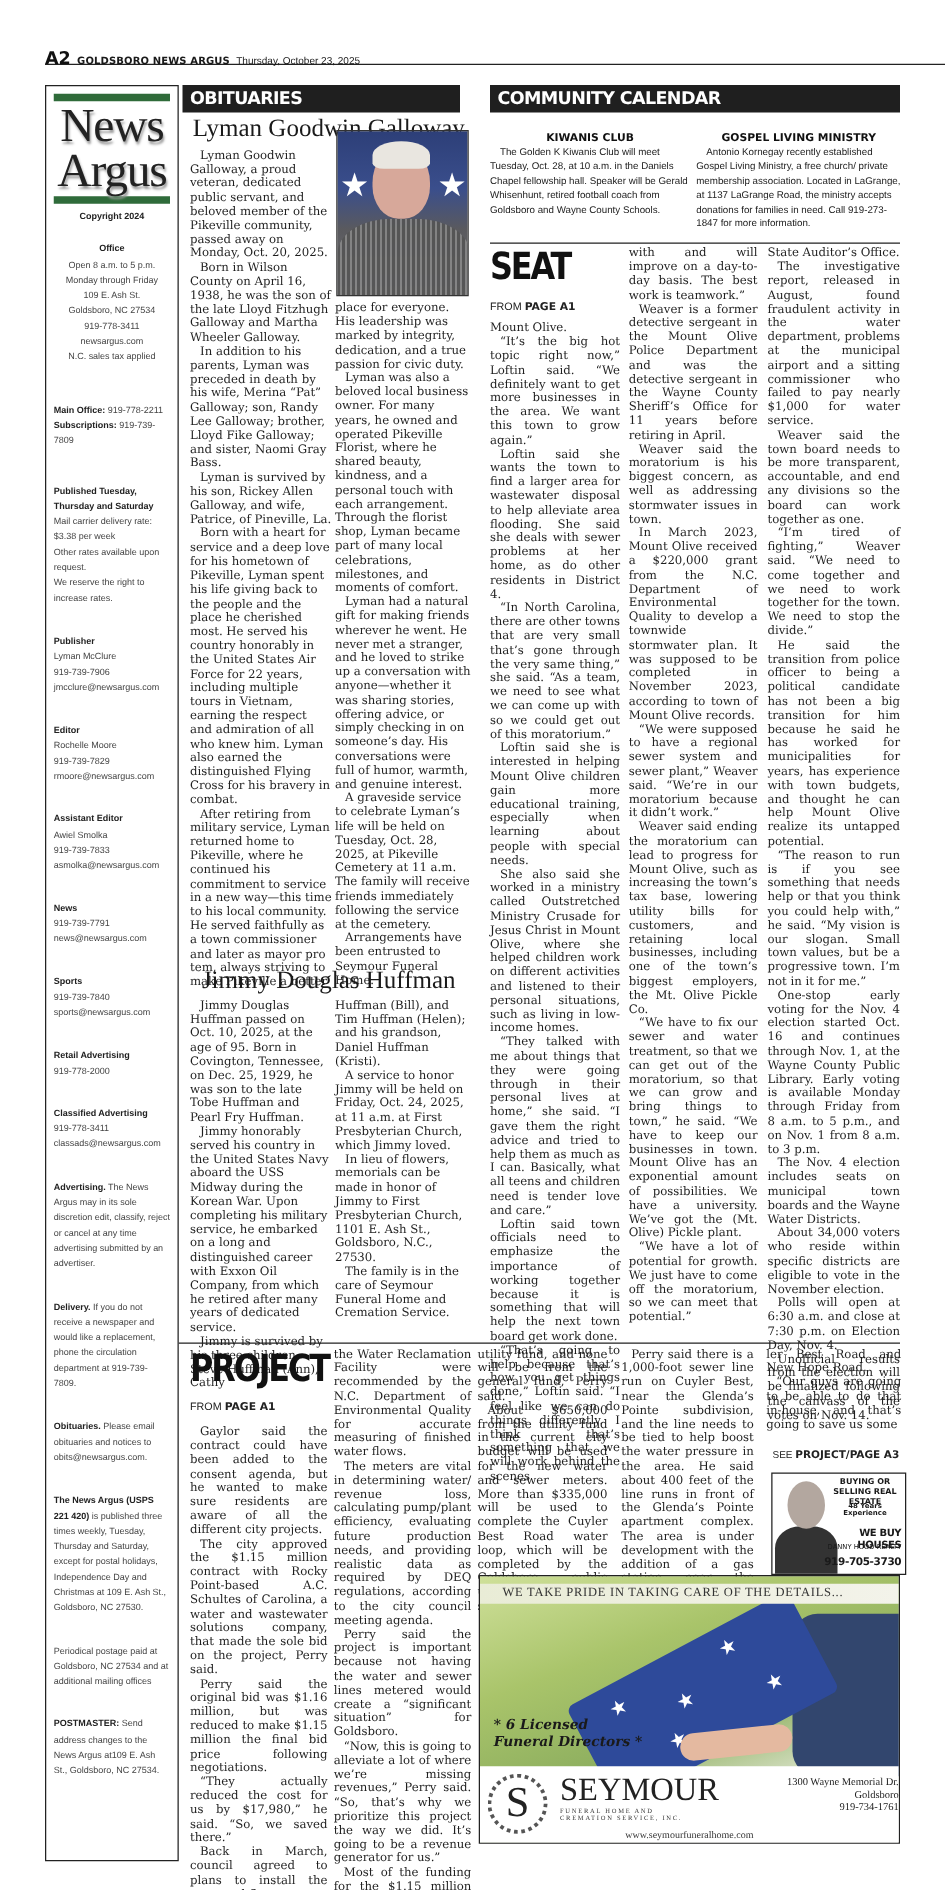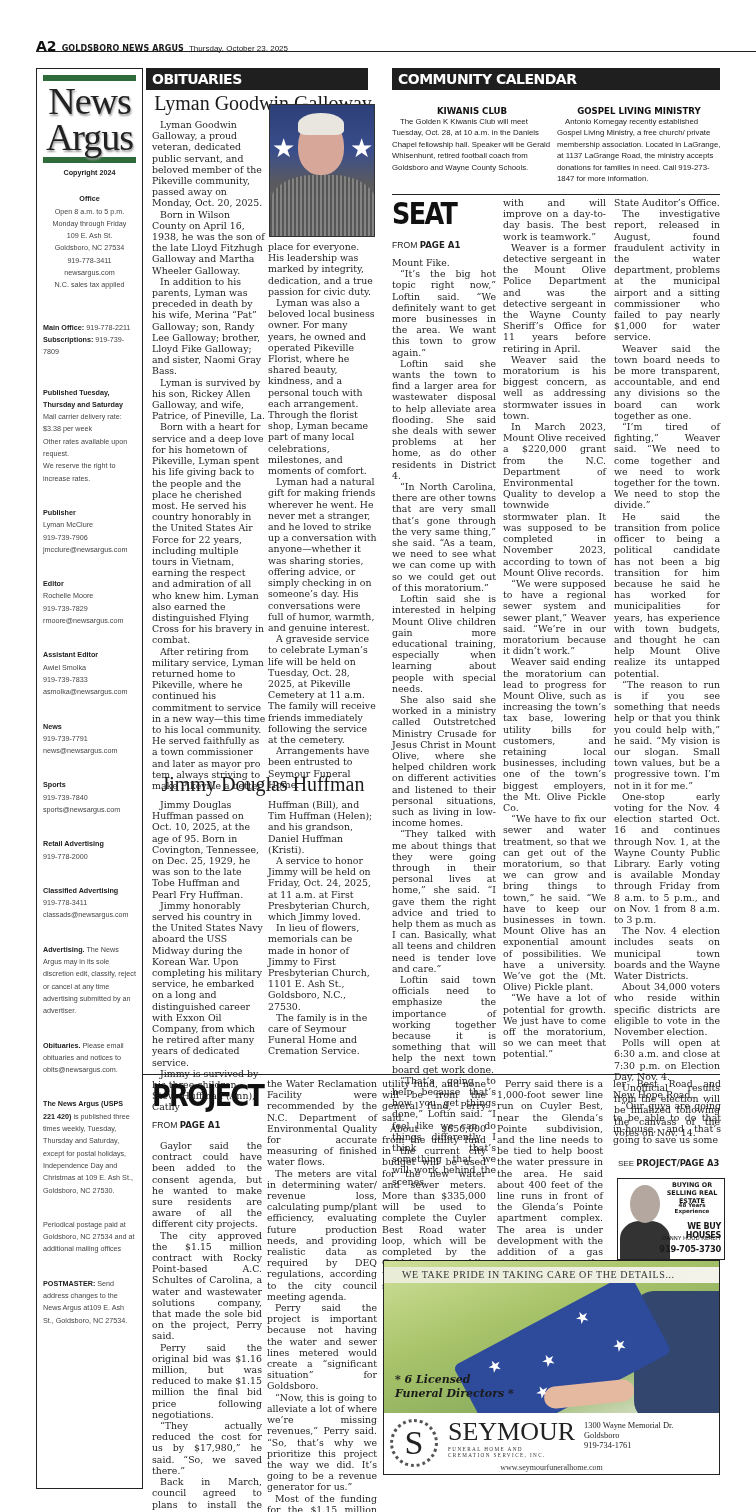--- a/index.html
+++ b/index.html
@@ -66,21 +66,21 @@
   .ad .flag { position: absolute; left: 90px; top: 100px; width: 200px; height: 90px; background: #2e4a9a; transform: rotate(-28deg); transform-origin: left; border-radius: 6px; }
   .ad .flag span { position: absolute; color: #fff; font-size: 16px; }
   .ad .sleeve { position: absolute; left: 250px; top: 30px; width: 100px; height: 130px; background: #32466e; border-radius: 20px 0 0 20px; }
   .ad .hand { position: absolute; left: 160px; top: 122px; width: 90px; height: 22px; background: #e4b9a0; border-radius: 12px; transform: rotate(-6deg); }
   .ad .svcs { position: absolute; left: 11px; top: 28px; font-family: "DejaVu Serif", serif; font-weight: bold; font-size: 11.2px; line-height: 14px; color: #1e2d1a; }
   .ad .lic { position: absolute; left: 11px; top: 112px; font-family: "DejaVu Serif", serif; font-weight: bold; font-style: italic; font-size: 11px; line-height: 14px; color: #1a1a1a; }
   .ad .foot { position: absolute; left: 0; top: 152px; width: 100%; height: 63px; background: #fff; }
   .ad .slogo { position: absolute; left: 6px; top: 6px; width: 48px; height: 48px; border-radius: 50%; border: 3px dotted #555; font-family: "Liberation Serif", serif; font-size: 34px; line-height: 42px; text-align: center; color: #222; }
   .ad .sname { position: absolute; left: 64px; top: 6px; font-family: "Liberation Serif", serif; font-size: 26px; letter-spacing: 0px; color: #222; line-height: 26px; }
   .ad .ssub { position: absolute; left: 64px; top: 33px; font-family: "Liberation Serif", serif; font-size: 5.2px; letter-spacing: 1.4px; line-height: 6px; color: #333; }
-  .ad .addr { position: absolute; left: 200px; top: 8px; width: 135px; font-family: "Liberation Serif", serif; font-size: 8.4px; line-height: 10px; text-align: left; color: #222; }
+  .ad .addr { position: absolute; left: 200px; top: 8px; width: 135px; font-family: "Liberation Serif", serif; font-size: 8.4px; line-height: 10px; text-align: right; color: #222; }
   .ad .www { position: absolute; left: 0; top: 50px; width: 100%; font-family: "Liberation Serif", serif; font-size: 8px; text-align: center; color: #333; }
 </style>
 </head>
 <body>
 
 <div class="masthead">
   <span class="pg">A2</span>
   <span class="paper">GOLDSBORO NEWS ARGUS</span>
   <span class="date">Thursday, October 23, 2025</span>
 </div>
@@ -147,20 +147,23 @@
   </div>
   <div class="sb-block">
     <div class="sb-head">Classified Advertising</div>
     <div>919-778-3411</div>
     <div>classads@newsargus.com</div>
   </div>
   <div class="sb-block">
     <b>Advertising.</b> <span>The News Argus may in its sole discretion edit, classify, reject or cancel at any time advertising submitted by an advertiser.</span>
   </div>
   <div class="sb-block">
+    <b>Delivery.</b> <span>If you do not receive a newspaper and would like a replacement, phone the circulation department at 919-739-7809.</span>
+  </div>
+  <div class="sb-block">
     <b>Obituaries.</b> <span>Please email obituaries and notices to obits@newsargus.com.</span>
   </div>
   <div class="sb-block">
     <b>The News Argus (USPS 221 420)</b> <span>is published three times weekly, Tuesday, Thursday and Saturday, except for postal holidays, Independence Day and Christmas at 109 E. Ash St., Goldsboro, NC 27530.</span>
   </div>
   <div class="sb-block">Periodical postage paid at Goldsboro, NC 27534 and at additional mailing offices</div>
   <div class="sb-block">
     <b>POSTMASTER:</b> <span>Send address changes to the News Argus at109 E. Ash St., Goldsboro, NC 27534.</span>
   </div>
 </div>
@@ -223,21 +226,21 @@
 </div>
 
 <div class="rule" style="left:392px; top:194px; width:328px;"></div>
 
 <div class="big-kicker" style="left:392px; top:196px;">SEAT</div>
 <div class="from" style="left:392px; top:240px;">
   <span>FROM</span> <b>PAGE A1</b>
 </div>
 
 <div class="col just" style="left:392px; top:257px; width:104px;">
-  <p style="text-indent:0">Mount Fike.</p>
+  <p style="text-indent:0">Mount Olive.</p>
   <p>“It’s the big hot topic right now,” Loftin said. “We definitely want to get more businesses in the area. We want this town to grow again.”</p>
   <p>Loftin said she wants the town to find a larger area for wastewater disposal to help alleviate area flooding. She said she deals with sewer problems at her home, as do other residents in District 4.</p>
   <p>“In North Carolina, there are other towns that are very small that’s gone through the very same thing,” she said. “As a team, we need to see what we can come up with so we could get out of this moratorium.”</p>
   <p>Loftin said she is interested in helping Mount Olive children gain more educational training, especially when learning about people with special needs.</p>
   <p>She also said she worked in a ministry called Outstretched Ministry Crusade for Jesus Christ in Mount Olive, where she helped children work on different activities and listened to their personal situations, such as living in low-income homes.</p>
   <p>“They talked with me about things that they were going through in their personal lives at home,” she said. “I gave them the right advice and tried to help them as much as I can. Basically, what all teens and children need is tender love and care.”</p>
   <p>Loftin said town officials need to emphasize the importance of working together because it is something that will help the next town board get work done.</p>
   <p>“That’s going to help because that’s how you get things done,” Loftin said. “I feel like we can do things differently. I think that’s something that we will work behind the scenes</p>
 </div>
 <div class="col just" style="left:503px; top:197px; width:103px;">

